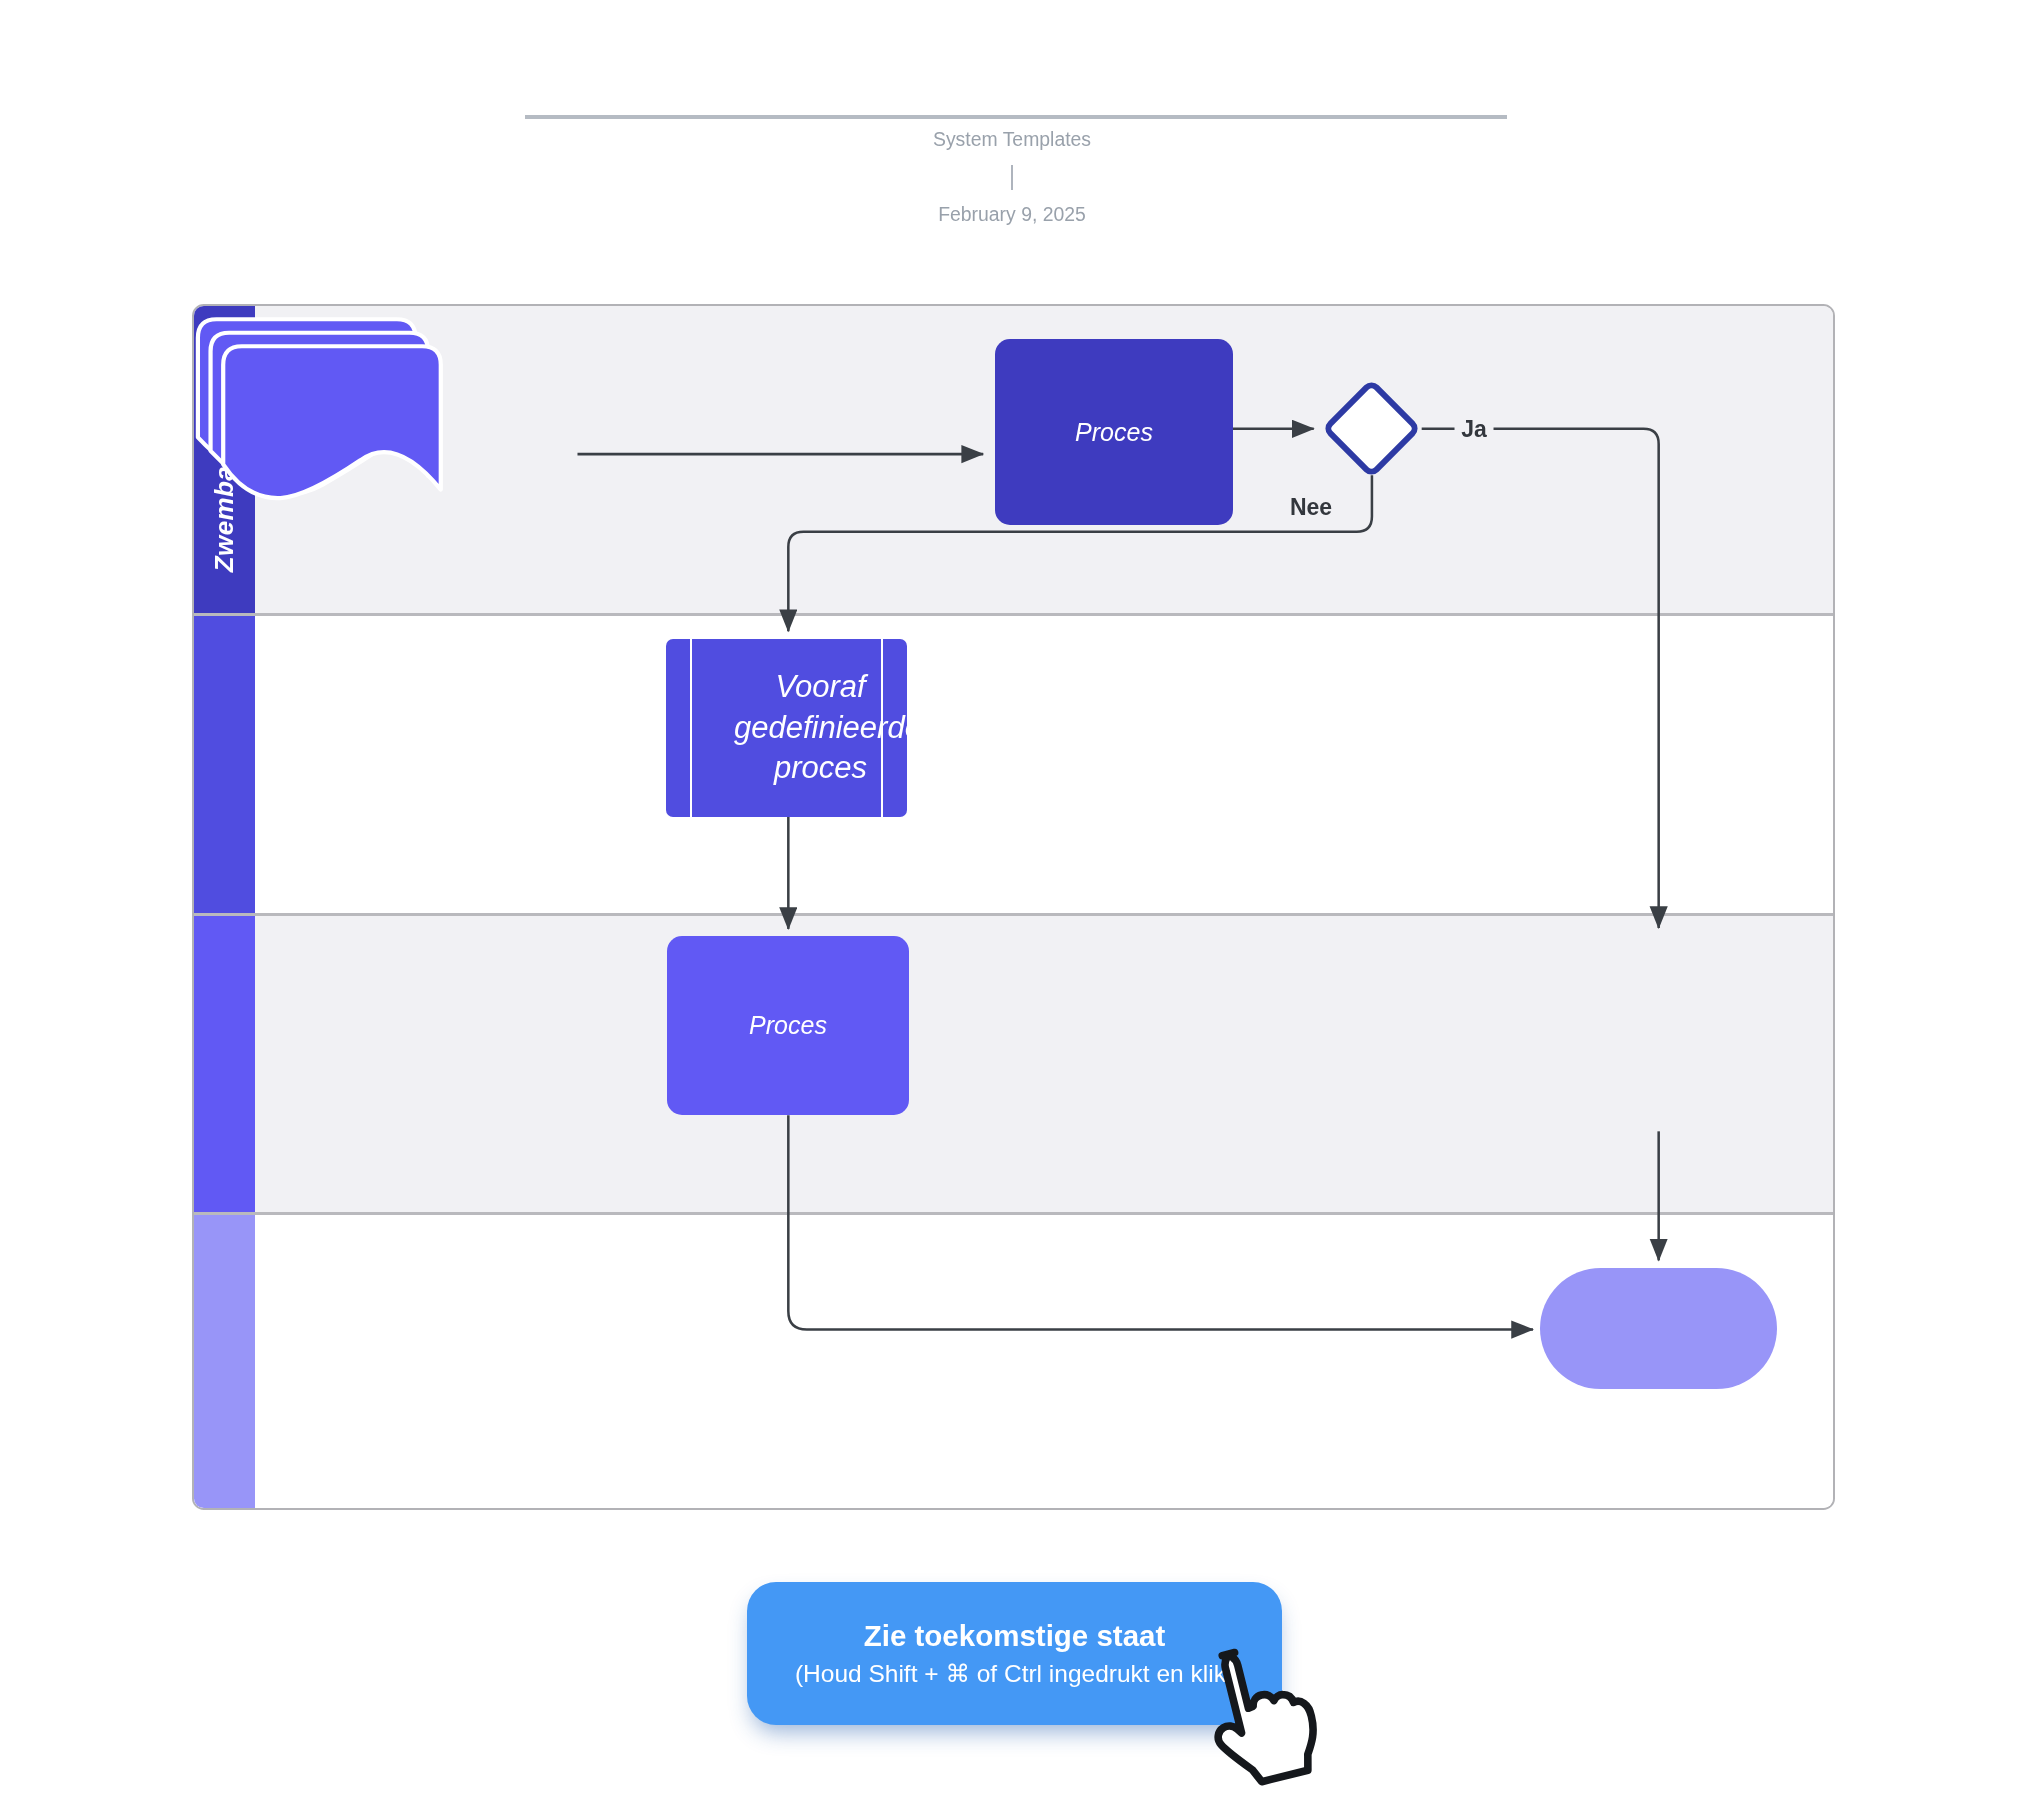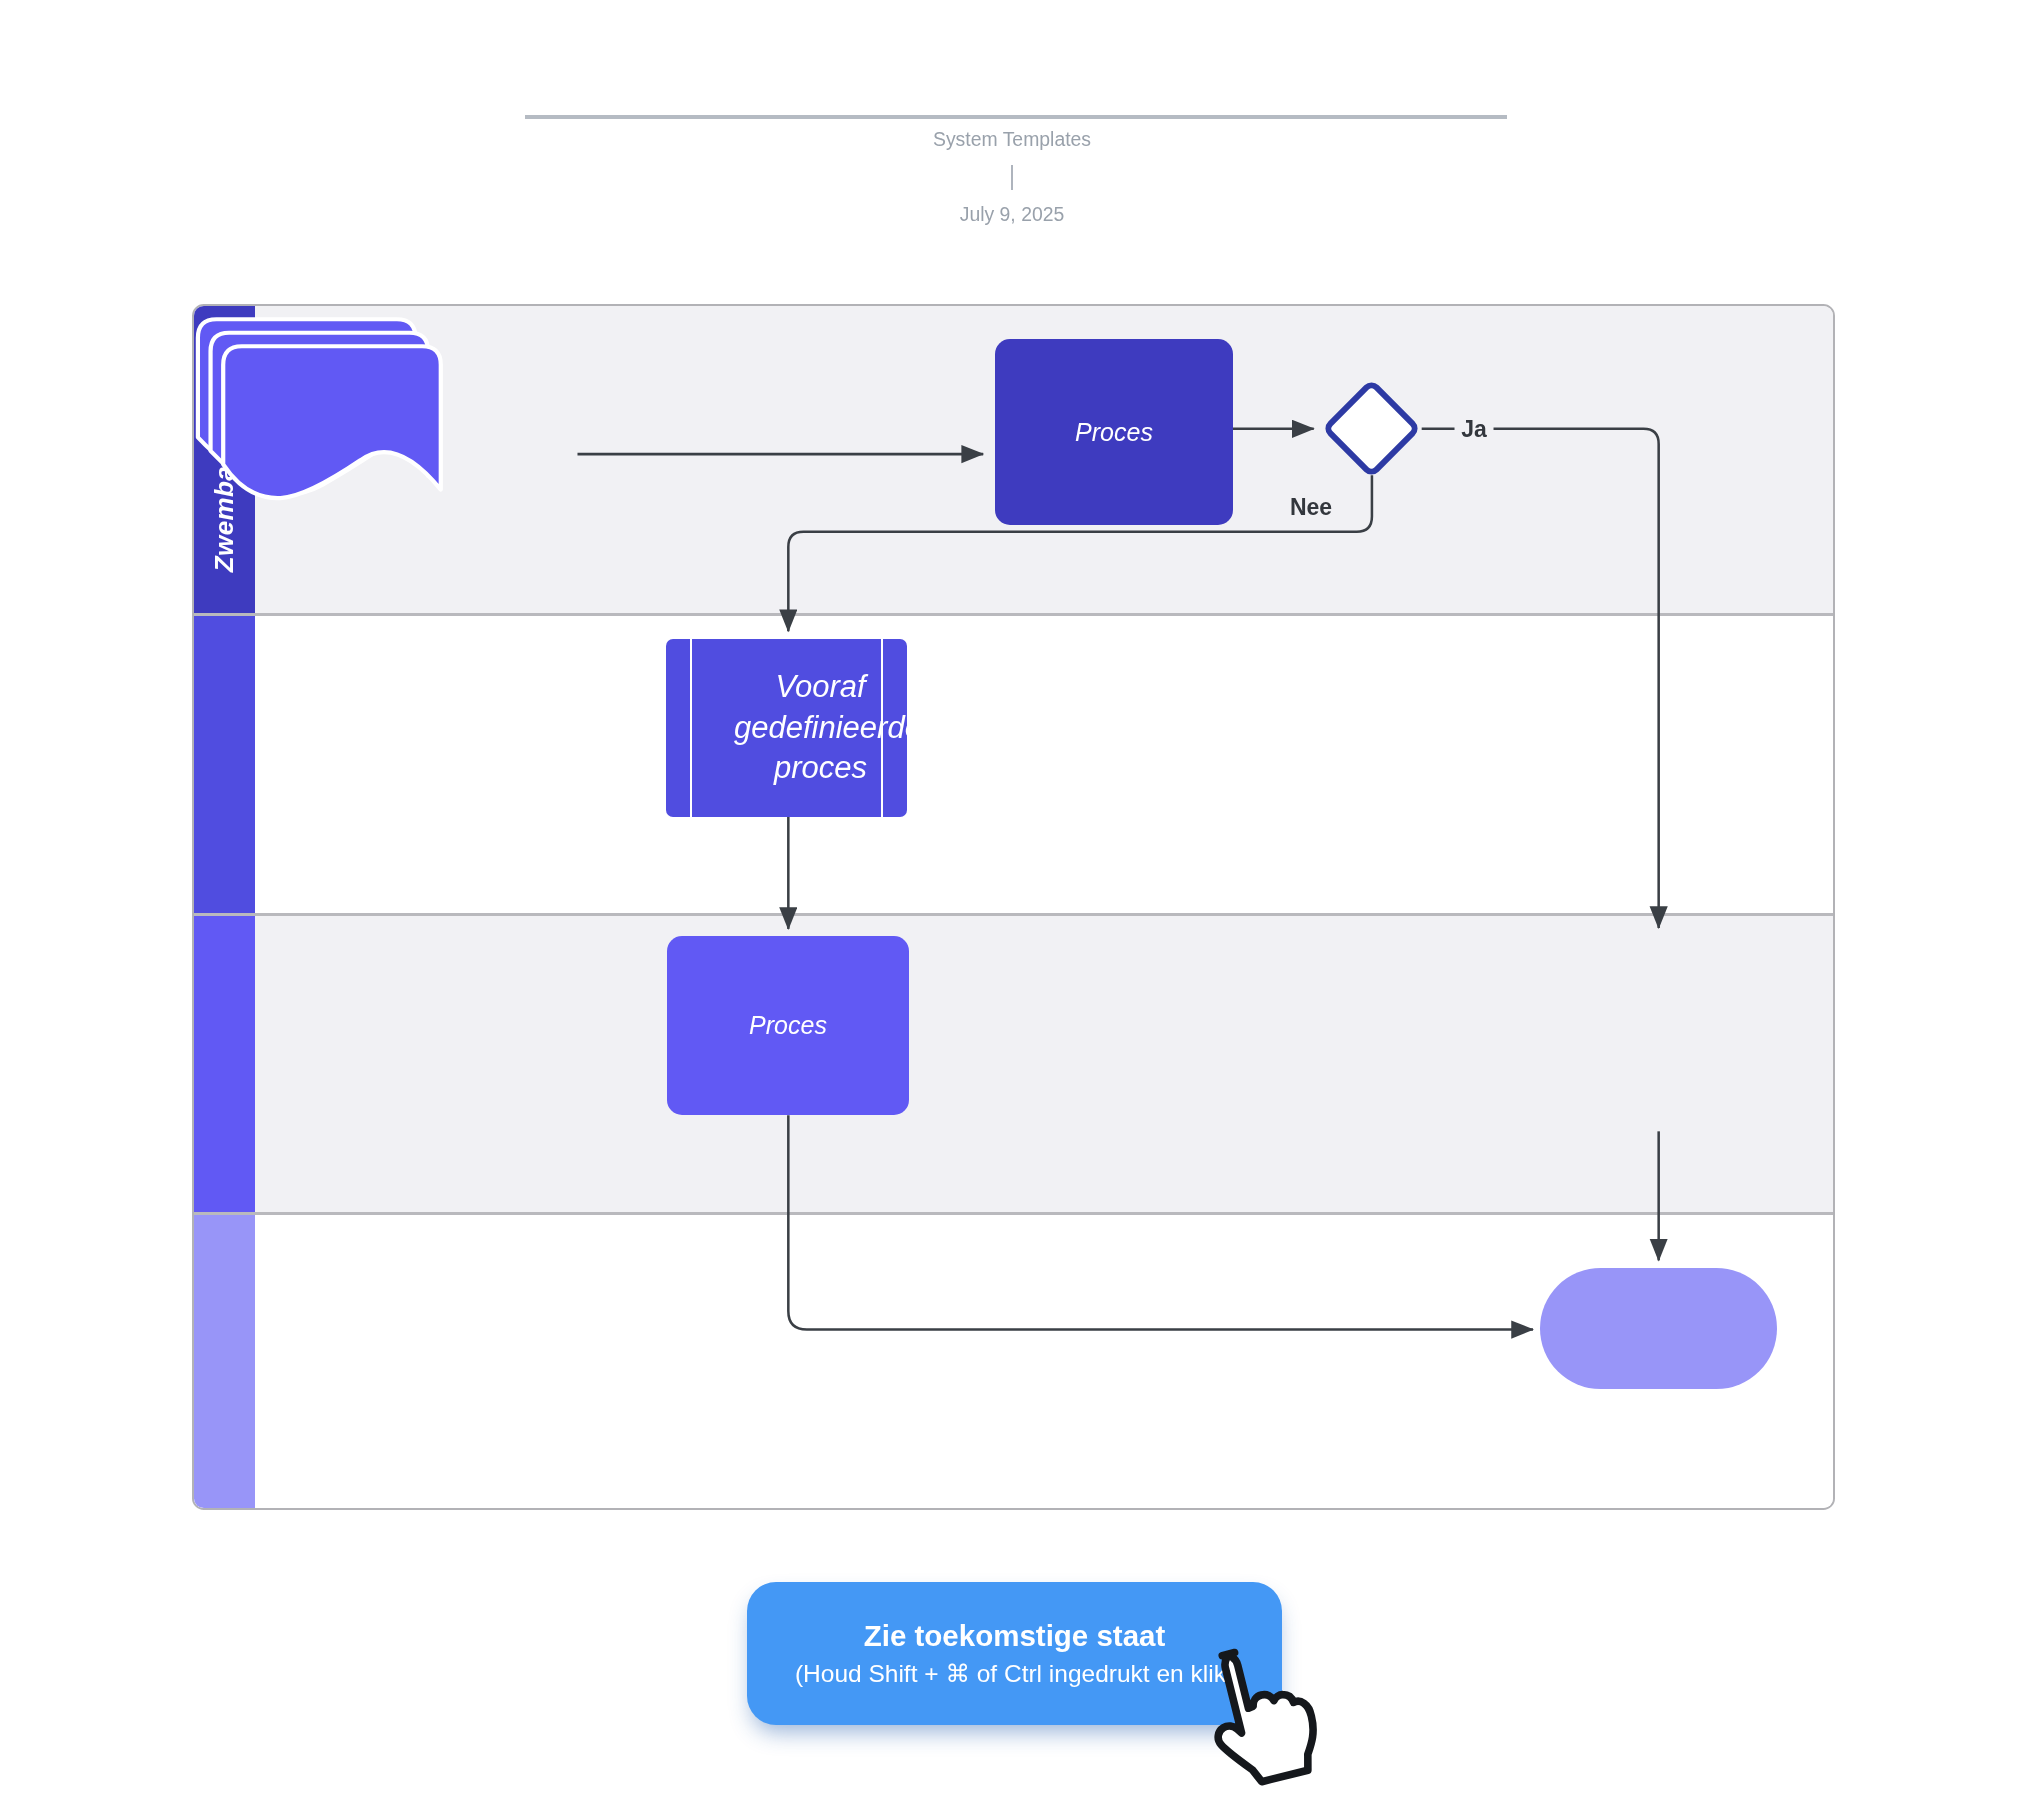--- a/index.html
+++ b/index.html
@@ -72,21 +72,21 @@
 </style>
 </head>
 <body>
 
 <div class="canvas">
 
   <div class="title-underline"></div>
   <div class="doc-subtitle">
     <span>System Templates</span>
     <span class="subtitle-bar"></span>
-    <span>July 9, 2025</span>
+    <span>February 9, 2025</span>
   </div>
 
   <div class="frame">
 
     <div class="lane gray" style="top:0;height:307px;"></div>
     <div class="lane white" style="top:307px;height:300px;"></div>
     <div class="lane gray" style="top:607px;height:299px;"></div>
     <div class="lane white" style="top:906px;height:300px;"></div>
 
     <div class="lane-divider" style="top:307px;"></div>

